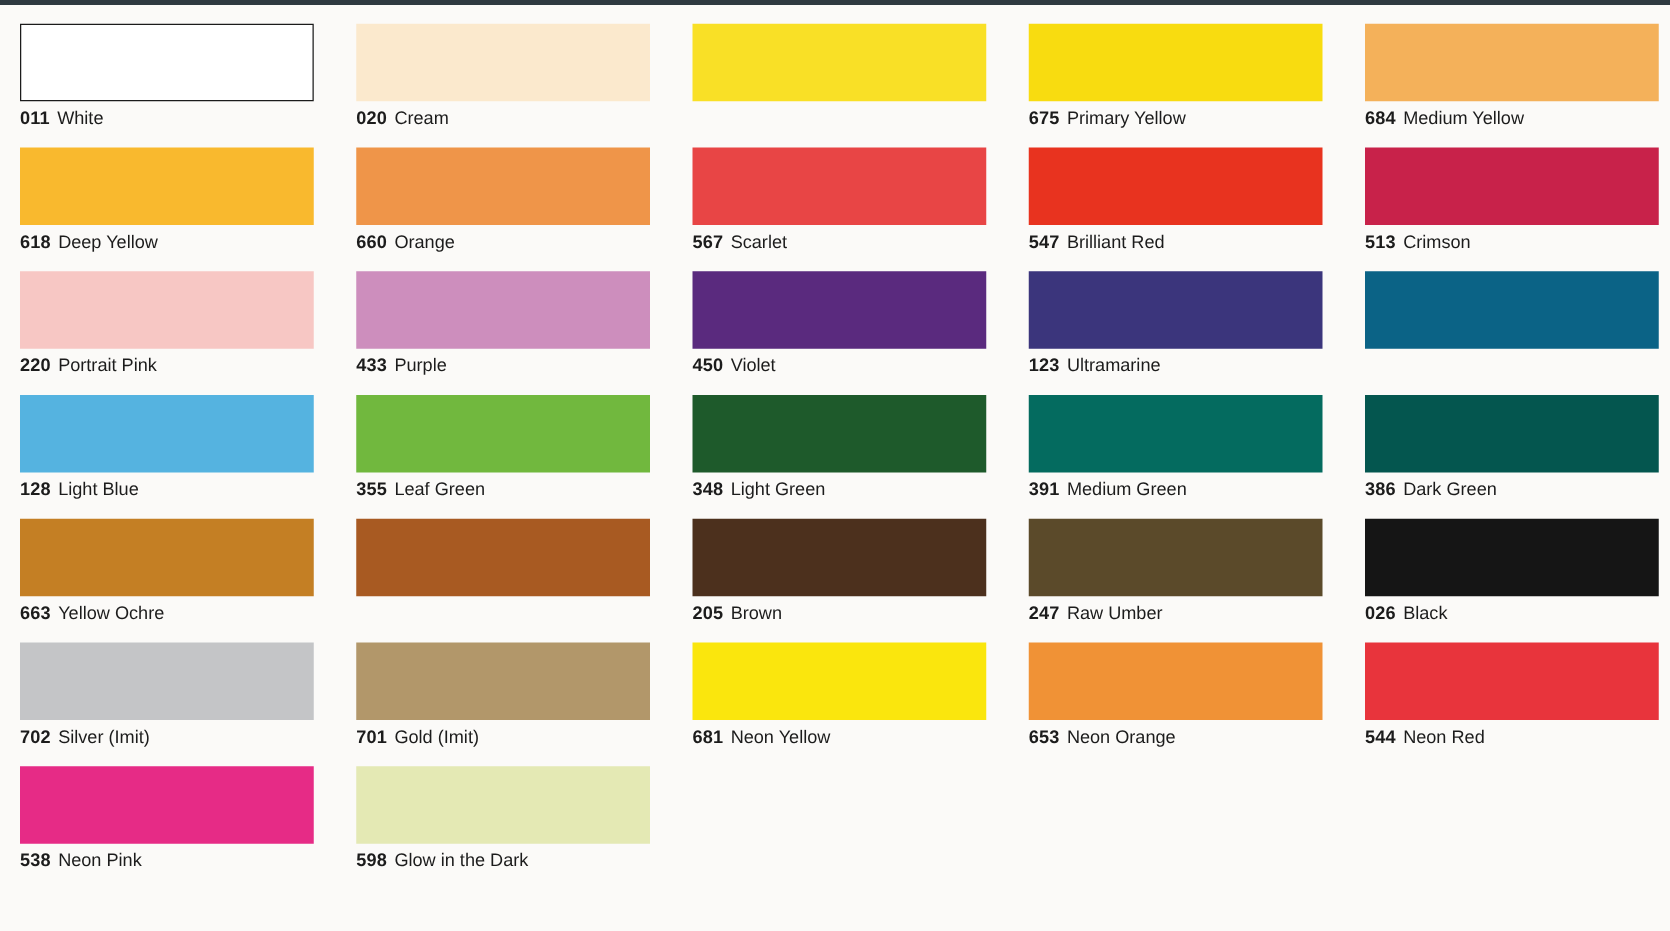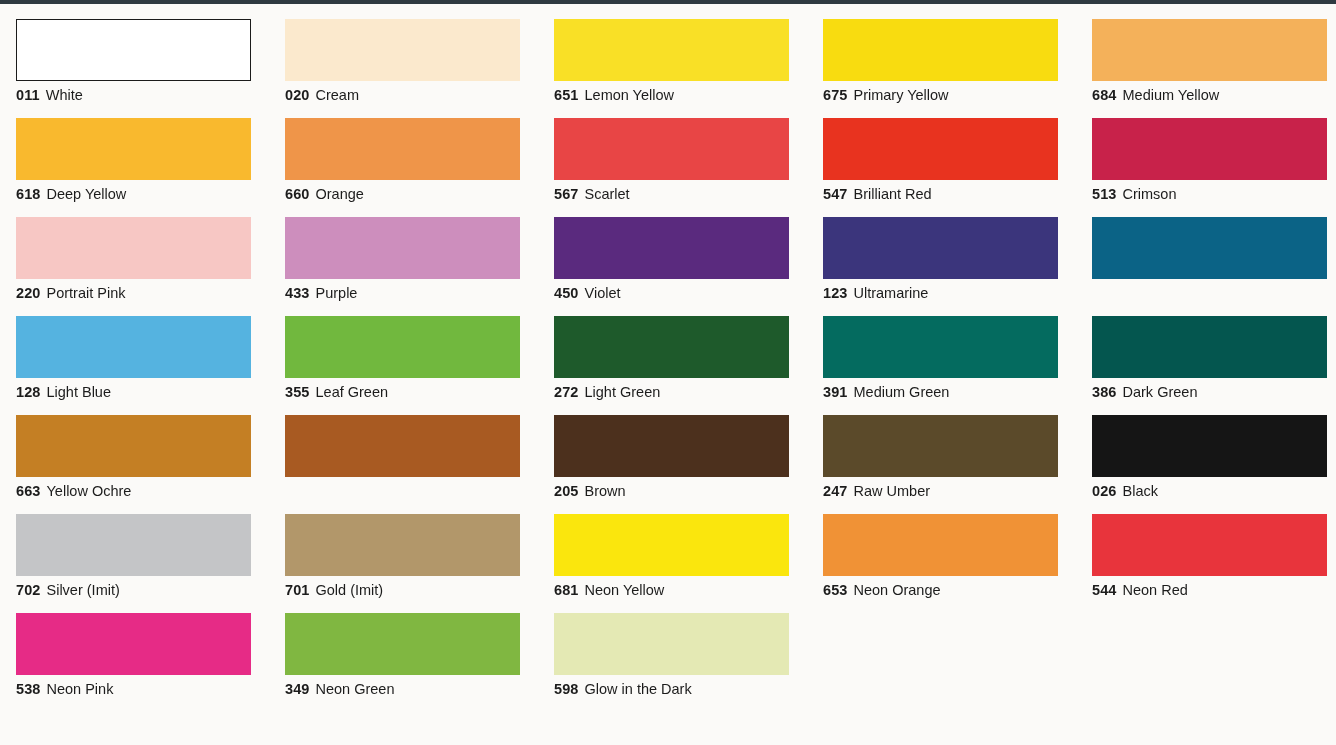--- a/index.html
+++ b/index.html
@@ -80,21 +80,20 @@
       <div class="swatch-cell">
         <div class="swatch-chip bordered" style="background-color: rgb(255, 255, 255);"></div>
         <div class="swatch-caption"><span class="swatch-code">011</span><span class="swatch-name">White</span></div>
       </div>
       <div class="swatch-cell">
         <div class="swatch-chip" style="background-color: rgb(251, 233, 205);"></div>
         <div class="swatch-caption"><span class="swatch-code">020</span><span class="swatch-name">Cream</span></div>
       </div>
       <div class="swatch-cell">
         <div class="swatch-chip" style="background-color: rgb(249, 224, 38);"></div>
-        <div class="swatch-caption"><span class="swatch-code">651</span><span class="swatch-name">Lemon Yellow</span></div>
       </div>
       <div class="swatch-cell">
         <div class="swatch-chip" style="background-color: rgb(248, 220, 16);"></div>
         <div class="swatch-caption"><span class="swatch-code">675</span><span class="swatch-name">Primary Yellow</span></div>
       </div>
       <div class="swatch-cell">
         <div class="swatch-chip" style="background-color: rgb(244, 177, 90);"></div>
         <div class="swatch-caption"><span class="swatch-code">684</span><span class="swatch-name">Medium Yellow</span></div>
       </div>
       <div class="swatch-cell">
@@ -139,21 +138,21 @@
       <div class="swatch-cell">
         <div class="swatch-chip" style="background-color: rgb(85, 179, 224);"></div>
         <div class="swatch-caption"><span class="swatch-code">128</span><span class="swatch-name">Light Blue</span></div>
       </div>
       <div class="swatch-cell">
         <div class="swatch-chip" style="background-color: rgb(113, 184, 62);"></div>
         <div class="swatch-caption"><span class="swatch-code">355</span><span class="swatch-name">Leaf Green</span></div>
       </div>
       <div class="swatch-cell">
         <div class="swatch-chip" style="background-color: rgb(30, 90, 43);"></div>
-        <div class="swatch-caption"><span class="swatch-code">272</span><span class="swatch-name">Light Green</span></div>
+        <div class="swatch-caption"><span class="swatch-code">348</span><span class="swatch-name">Light Green</span></div>
       </div>
       <div class="swatch-cell">
         <div class="swatch-chip" style="background-color: rgb(4, 107, 95);"></div>
         <div class="swatch-caption"><span class="swatch-code">391</span><span class="swatch-name">Medium Green</span></div>
       </div>
       <div class="swatch-cell">
         <div class="swatch-chip" style="background-color: rgb(4, 86, 79);"></div>
         <div class="swatch-caption"><span class="swatch-code">386</span><span class="swatch-name">Dark Green</span></div>
       </div>
       <div class="swatch-cell">
@@ -193,22 +192,18 @@
       </div>
       <div class="swatch-cell">
         <div class="swatch-chip" style="background-color: rgb(232, 52, 60);"></div>
         <div class="swatch-caption"><span class="swatch-code">544</span><span class="swatch-name">Neon Red</span></div>
       </div>
       <div class="swatch-cell">
         <div class="swatch-chip" style="background-color: rgb(230, 43, 134);"></div>
         <div class="swatch-caption"><span class="swatch-code">538</span><span class="swatch-name">Neon Pink</span></div>
       </div>
       <div class="swatch-cell">
-        <div class="swatch-chip" style="background-color: rgb(128, 183, 65);"></div>
-        <div class="swatch-caption"><span class="swatch-code">349</span><span class="swatch-name">Neon Green</span></div>
-      </div>
-      <div class="swatch-cell">
         <div class="swatch-chip" style="background-color: rgb(228, 233, 180);"></div>
         <div class="swatch-caption"><span class="swatch-code">598</span><span class="swatch-name">Glow in the Dark</span></div>
       </div>
     </div>
 
 </div>
 
 </body></html>

